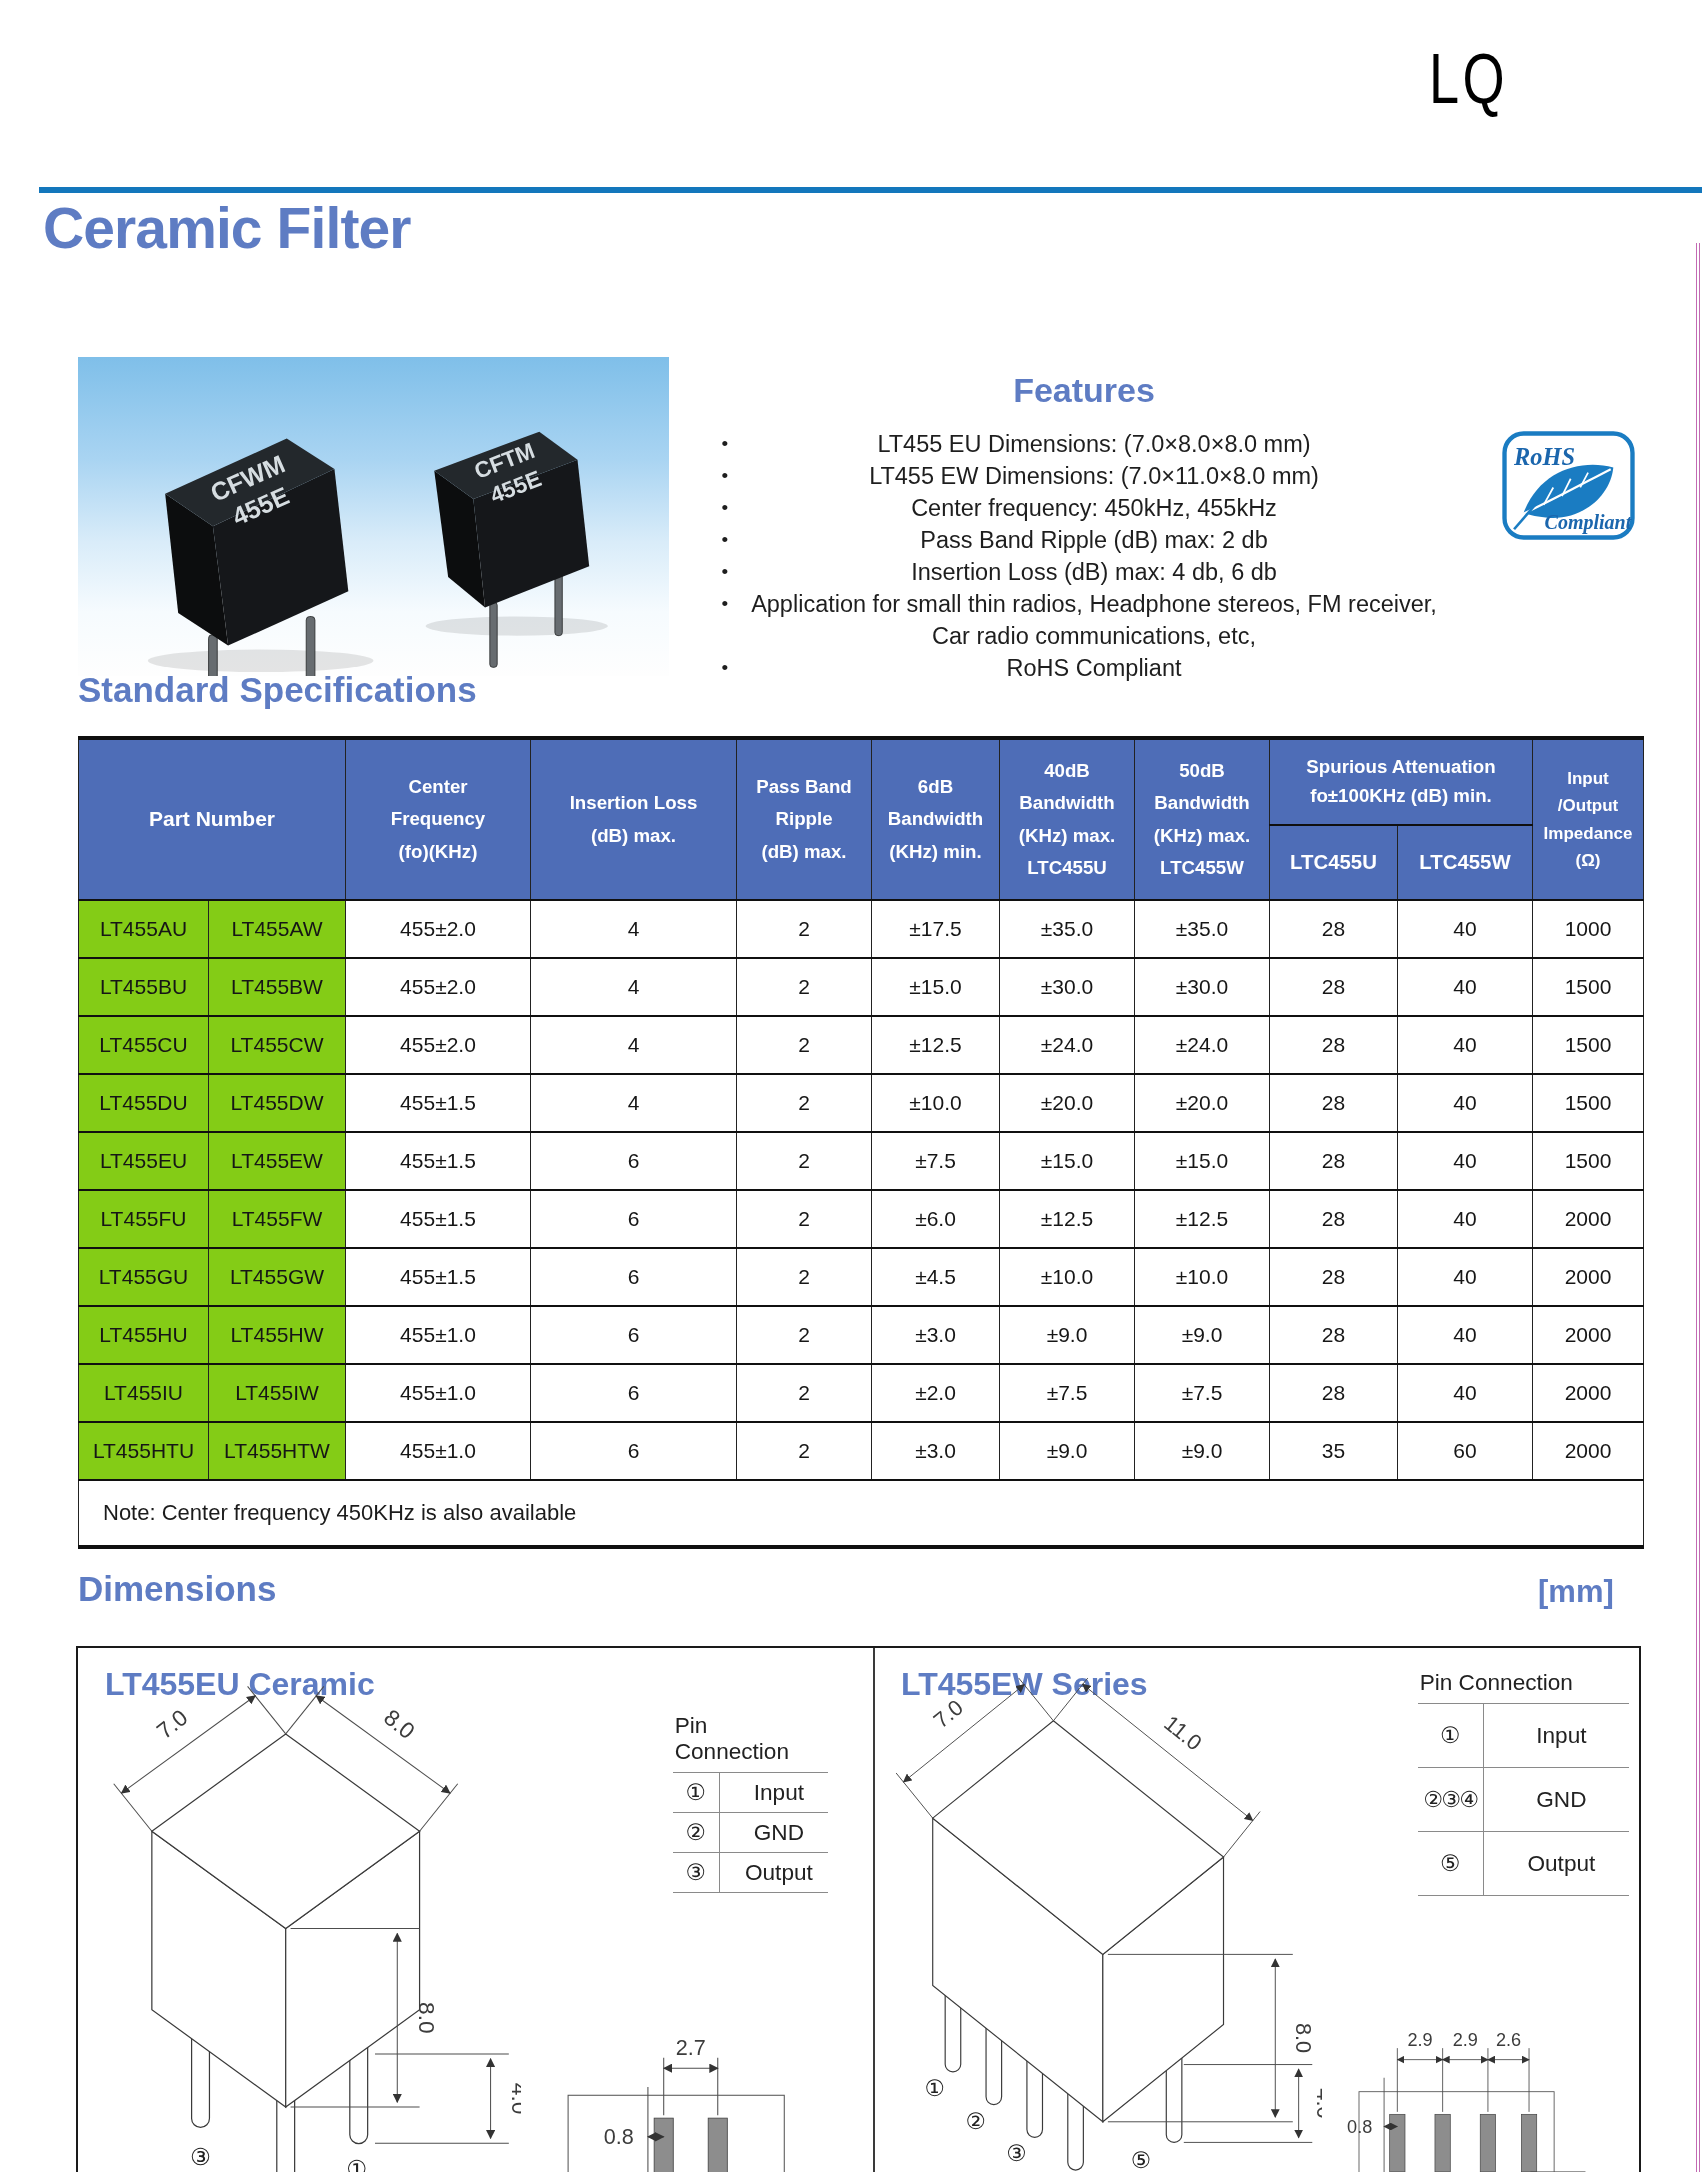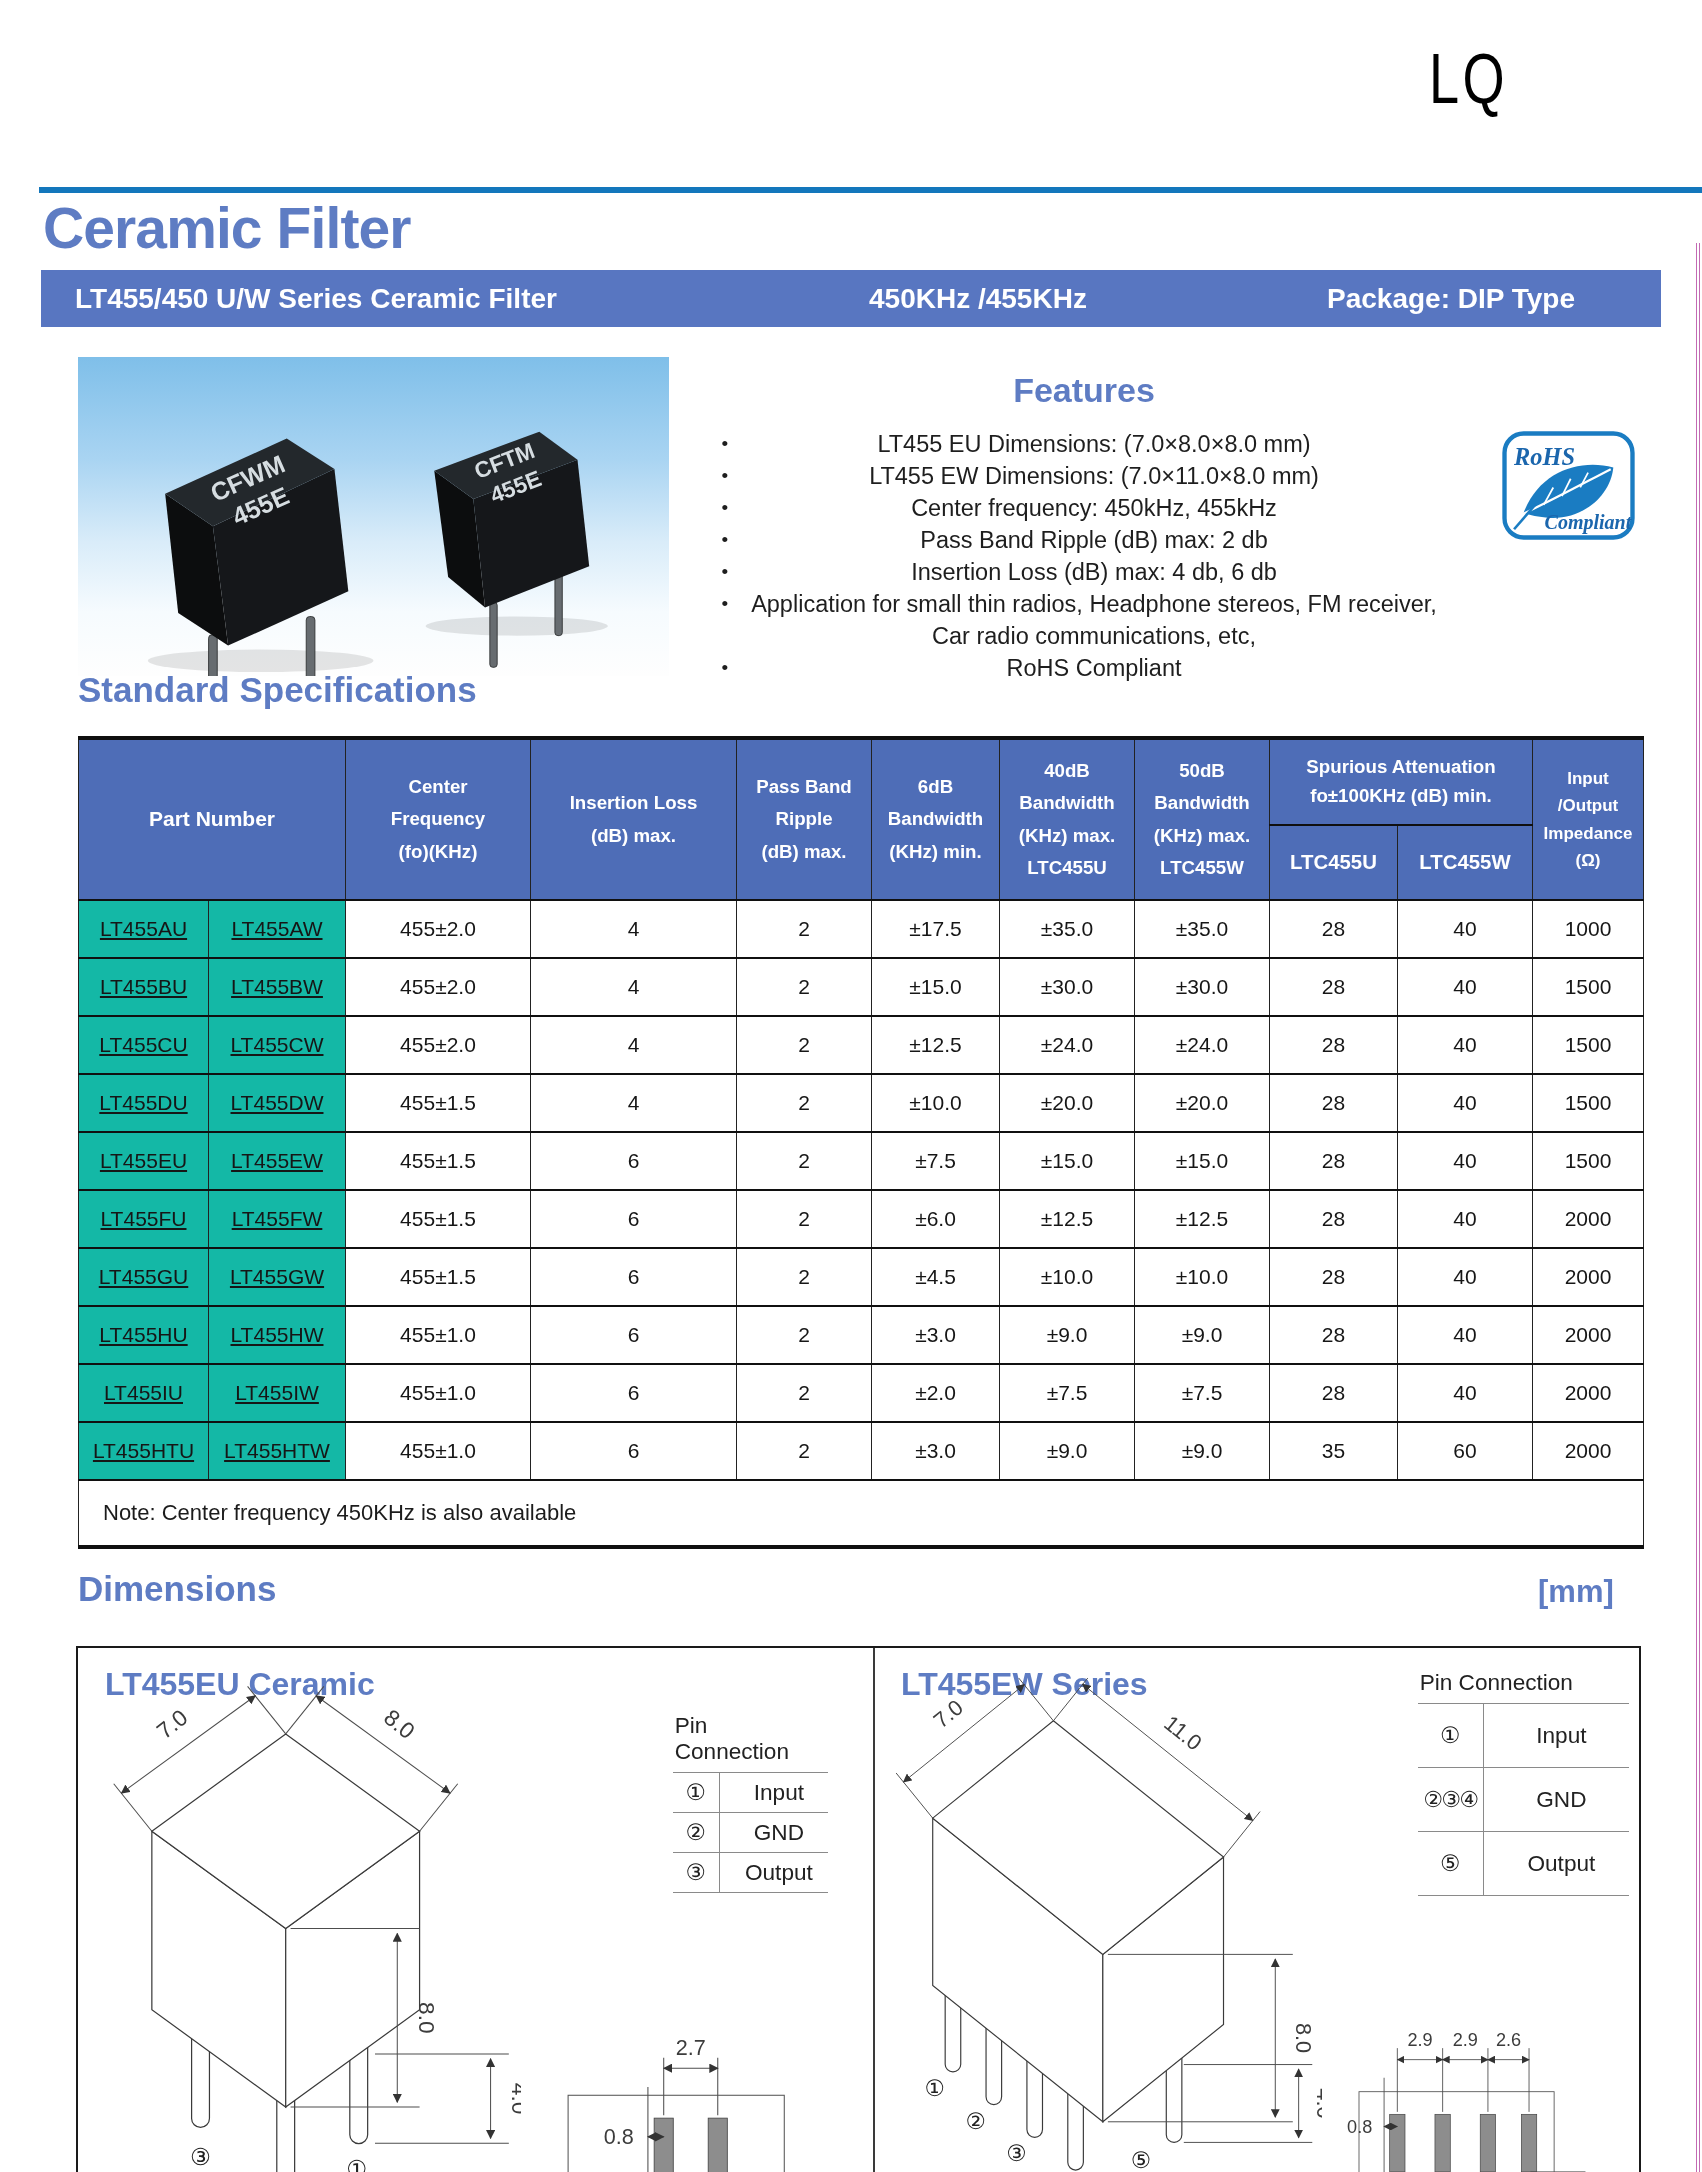--- a/index.html
+++ b/index.html
@@ -42,21 +42,21 @@
       text-align:center;vertical-align:middle;padding:0 2.6px;}
   table.specs thead th{background:#4e6db7;color:#fff;font-weight:bold;font-size:18.7px;
       line-height:1.72;white-space:pre-line;}
   table.specs thead tr:first-child{height:87px;}
   table.specs thead tr:nth-child(2){height:75px;}
   table.specs thead th.spur{line-height:1.55;}
   table.specs thead th.imp{font-size:17px;line-height:1.6;}
   table.specs thead th.subu,table.specs thead th.subw{font-size:20.4px;}
   table.specs tbody tr{height:58px;}
   table.specs tbody td{font-size:21px;color:#161616;background:#fff;}
-  table.specs tbody td.part{background:#14b8a6;text-decoration:underline;}
+  table.specs tbody td.part{background:#84cc16;}
   table.specs tfoot td{height:64px;font-size:22px;text-align:left;padding-left:24px;background:#fff;}
 
   
   .dims-title{position:absolute;left:78px;top:1569px;margin:0;font-size:35px;font-weight:bold;color:#5e7cc3;}
   .dims-unit{position:absolute;left:1538px;top:1574px;font-size:31px;font-weight:bold;color:#5e7cc3;}
   .dim-panel{position:absolute;left:76px;top:1646px;width:1565px;height:618px;border:2.2px solid #1a1a1a;box-sizing:border-box;}
   .dim-divider{position:absolute;left:795px;top:0;width:1.7px;height:100%;background:#3a3a3a;}
   .series-title{position:absolute;margin:0;font-size:32px;font-weight:bold;color:#5e7cc3;}
   .eu-title{left:27px;top:18px;}
   .ew-title{left:823px;top:18px;}
@@ -88,25 +88,20 @@
 </style>
 </head>
 <body>
 
 <div class="page">
 
   <div class="logo">LQ</div>
   <div class="top-rule"></div>
   <h1 class="page-title">Ceramic Filter</h1>
 
-  <div class="banner">
-    <span class="b-series">LT455/450 U/W Series Ceramic Filter</span>
-    <span class="b-freq">450KHz /455KHz</span>
-    <span class="b-pkg">Package: DIP Type</span>
-  </div>
 
   <div class="photo">
     <svg width="591" height="319" viewBox="0 0 1360 735">
       <ellipse cx="420" cy="700" rx="260" ry="26" fill="rgba(0,0,0,0.10)"></ellipse>
       <ellipse cx="1010" cy="620" rx="210" ry="22" fill="rgba(0,0,0,0.10)"></ellipse>
 
       <g>
         <rect x="300" y="640" width="20" height="165" rx="8" fill="#676c70" stroke="#2d2f31" stroke-width="2"></rect>
         <rect x="525" y="598" width="20" height="165" rx="8" fill="#676c70" stroke="#2d2f31" stroke-width="2"></rect>
         <polygon points="200,315 310,390 345,665 230,590" fill="#0c0d0e"></polygon>

